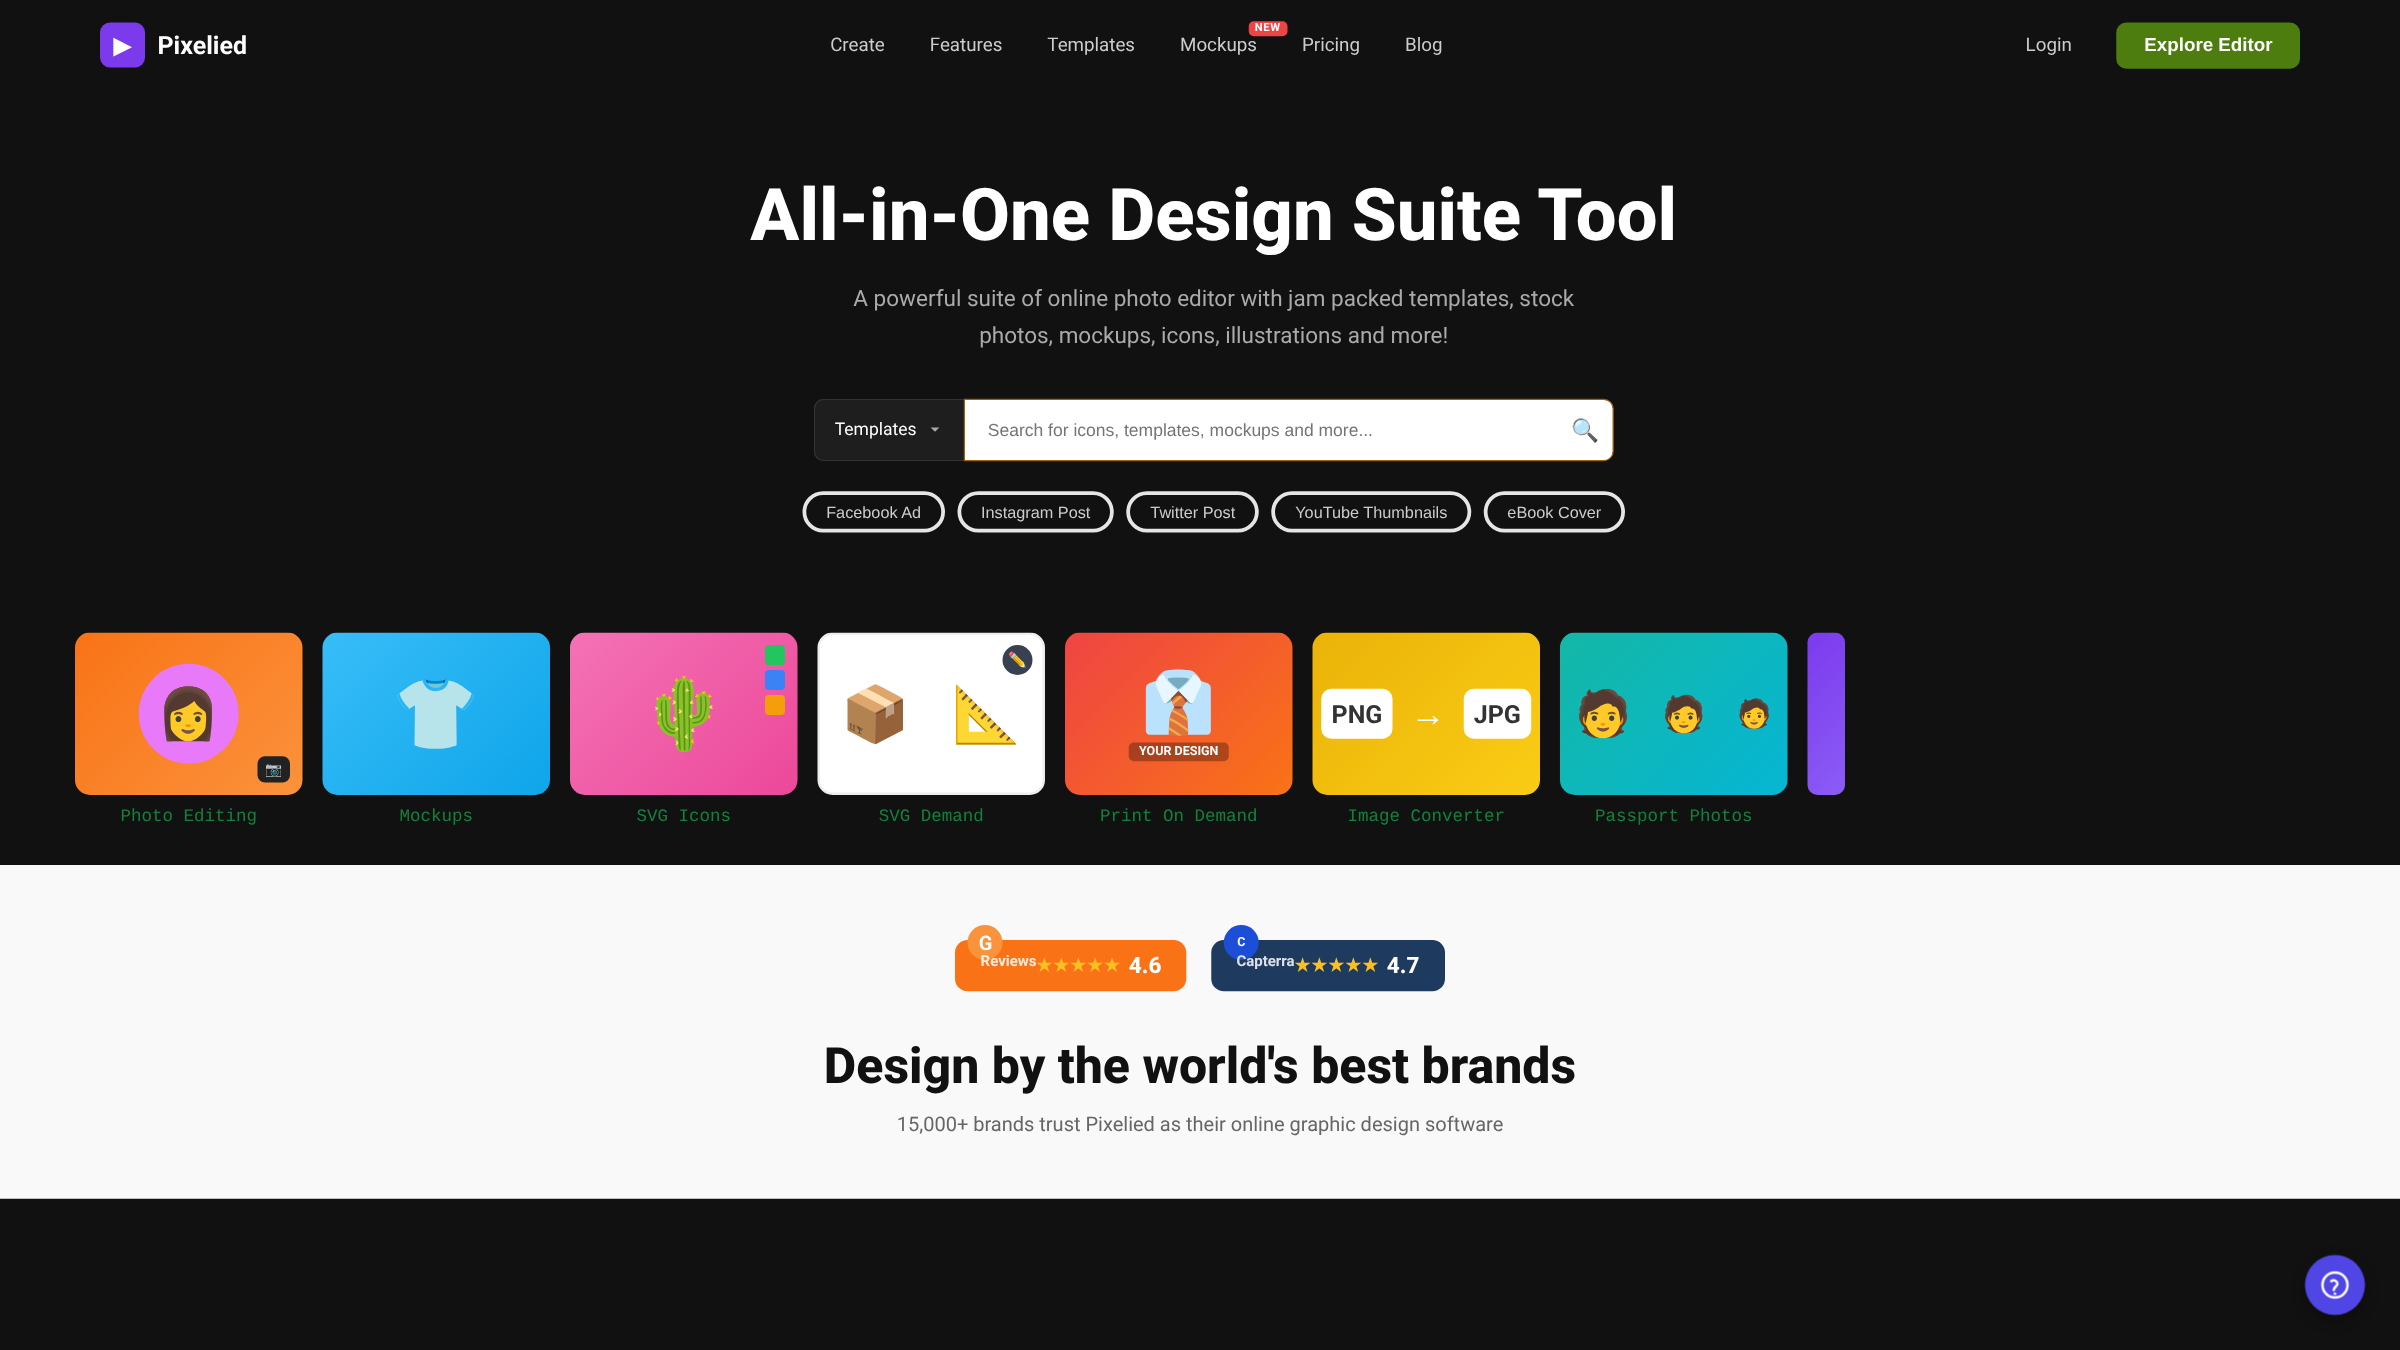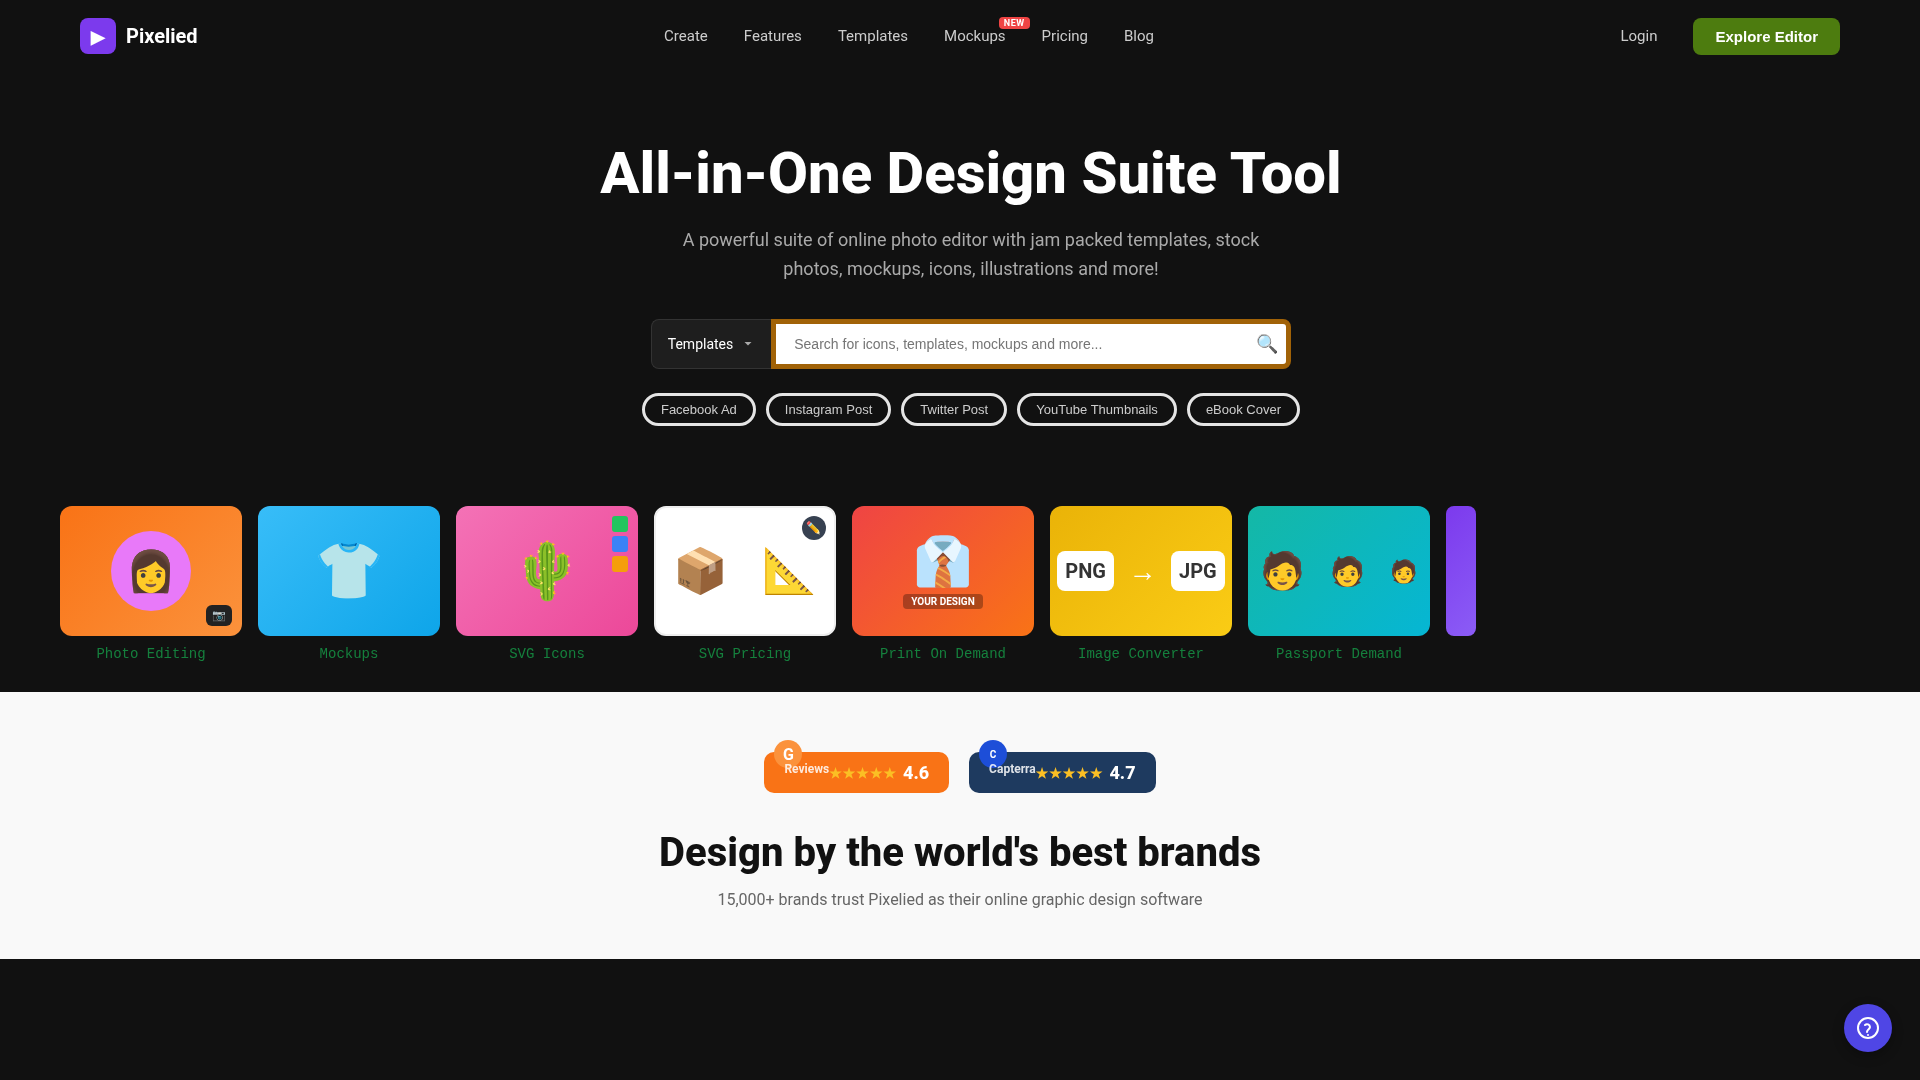--- a/index.html
+++ b/index.html
@@ -42,21 +42,21 @@
     .search-dropdown {
       background: #1e1e1e; border: 1px solid #333; border-right: none;
       color: #fff; padding: 0 16px; height: 50px; border-radius: 8px 0 0 8px;
       font-size: 14px; display: flex; align-items: center; gap: 8px; cursor: pointer; white-space: nowrap;
     }
     .search-dropdown svg { width: 14px; height: 14px; fill: #aaa; }
     .search-input-wrap {
       position: relative; flex: 1; max-width: 520px;
     }
     .search-input {
-      width: 100%; height: 50px; background: #fff; border: 5px solid #a16207;
+      width: 100%; height: 50px; background: #fff; border: 1px solid #a16207;
       border-radius: 0 8px 8px 0; padding: 0 44px 0 18px;
       font-size: 14px; color: #333; outline: none;
     }
     .search-icon-btn {
       position: absolute; right: 12px; top: 50%; transform: translateY(-50%);
       background: none; border: none; cursor: pointer; color: #888;
       font-size: 18px;
     }
 
     
@@ -198,21 +198,21 @@
       </div>
       <span class="card-label">SVG Icons</span>
     </div>
 
     <div class="card-item">
       <div class="card-img white-bg" style="justify-content:space-around;">
         <div style="font-size:44px;color:#6366f1;">📦</div>
         <div style="font-size:44px;color:#0ea5e9;">📐</div>
         <div style="position:absolute;top:8px;right:8px;width:24px;height:24px;background:#374151;border-radius:50%;display:flex;align-items:center;justify-content:center;font-size:12px;color:#fff;">✏️</div>
       </div>
-      <span class="card-label">SVG Pricing</span>
+      <span class="card-label">SVG Demand</span>
     </div>
 
     <div class="card-item">
       <div class="card-img red-orange" style="flex-direction:column;gap:4px;">
         <div style="font-size:48px;">👔</div>
         <div style="font-size:10px;color:#fff;font-weight:700;background:rgba(0,0,0,0.3);padding:2px 8px;border-radius:4px;">YOUR DESIGN</div>
       </div>
       <span class="card-label">Print On Demand</span>
     </div>
 
@@ -224,21 +224,21 @@
       </div>
       <span class="card-label">Image Converter</span>
     </div>
 
     <div class="card-item">
       <div class="card-img teal" style="justify-content:space-around;">
         <div style="font-size:36px;">🧑</div>
         <div style="font-size:28px;">🧑</div>
         <div style="font-size:22px;">🧑</div>
       </div>
-      <span class="card-label">Passport Demand</span>
+      <span class="card-label">Passport Photos</span>
     </div>
 
     <div class="card-item">
       <div style="width:30px;height:130px;background:linear-gradient(135deg,#7c3aed,#8b5cf6);border-radius:8px;"></div>
     </div>
   </div>
 </section>
 
 <section class="social-section">
   <div class="ratings-row">

